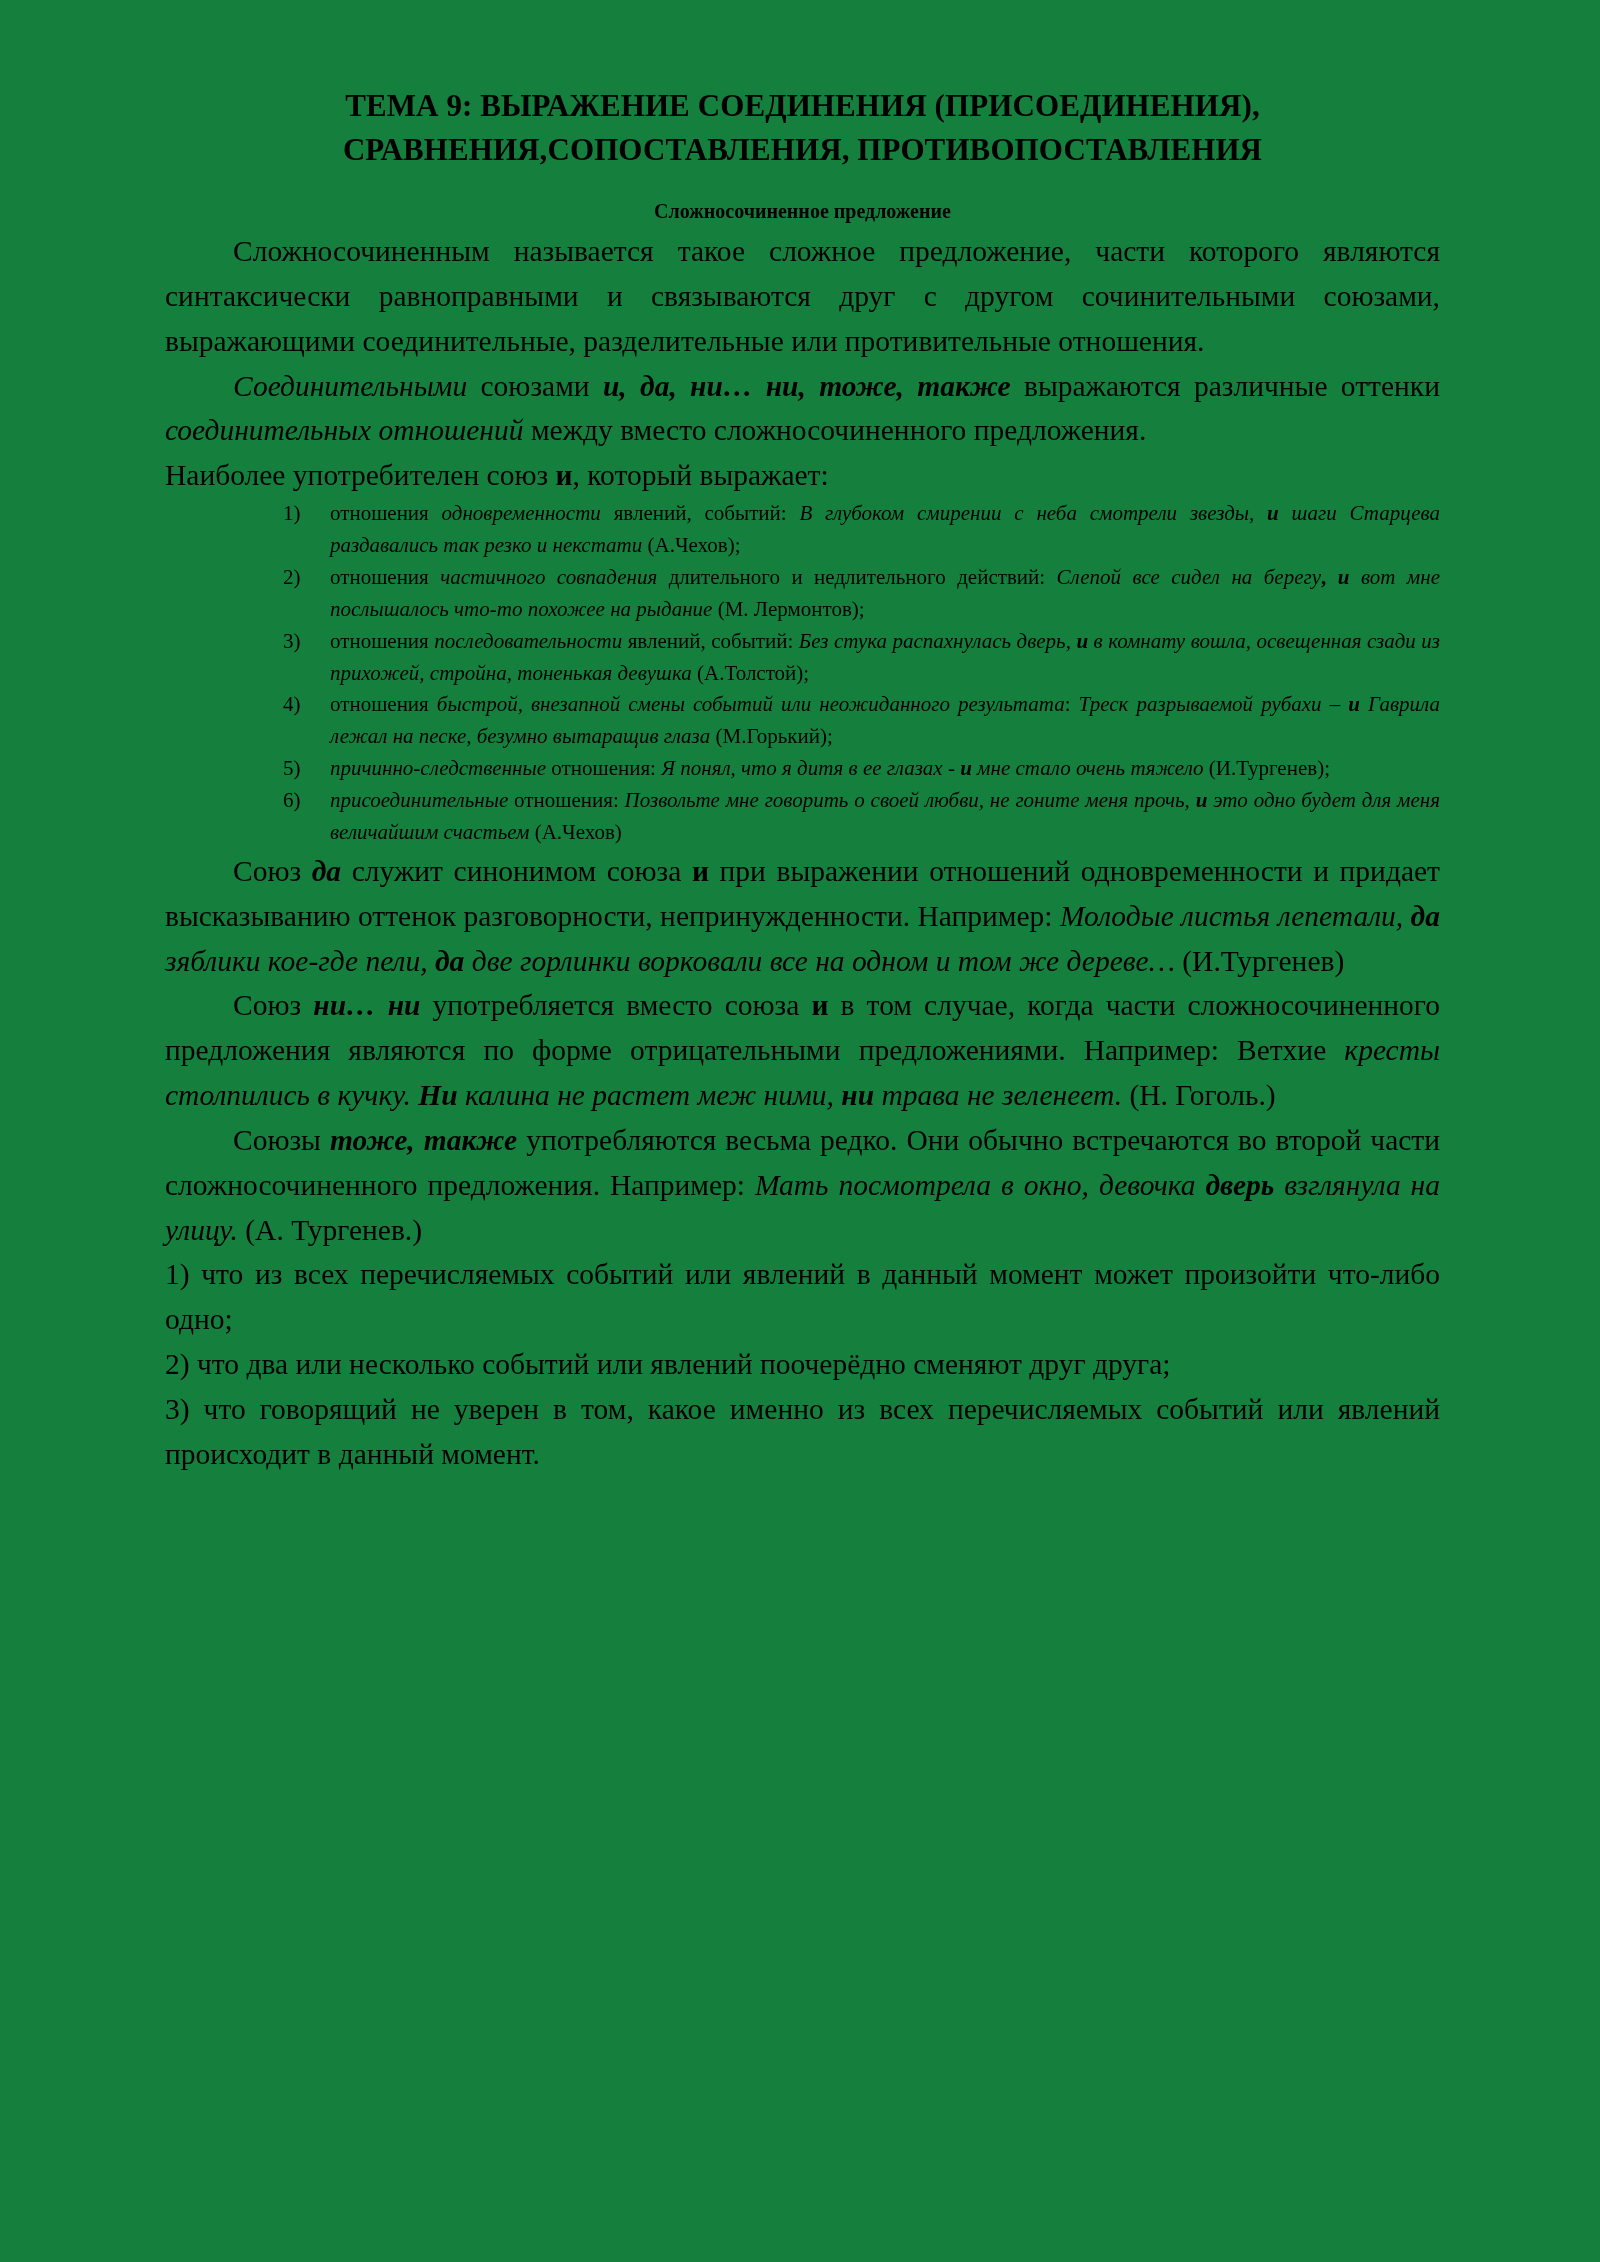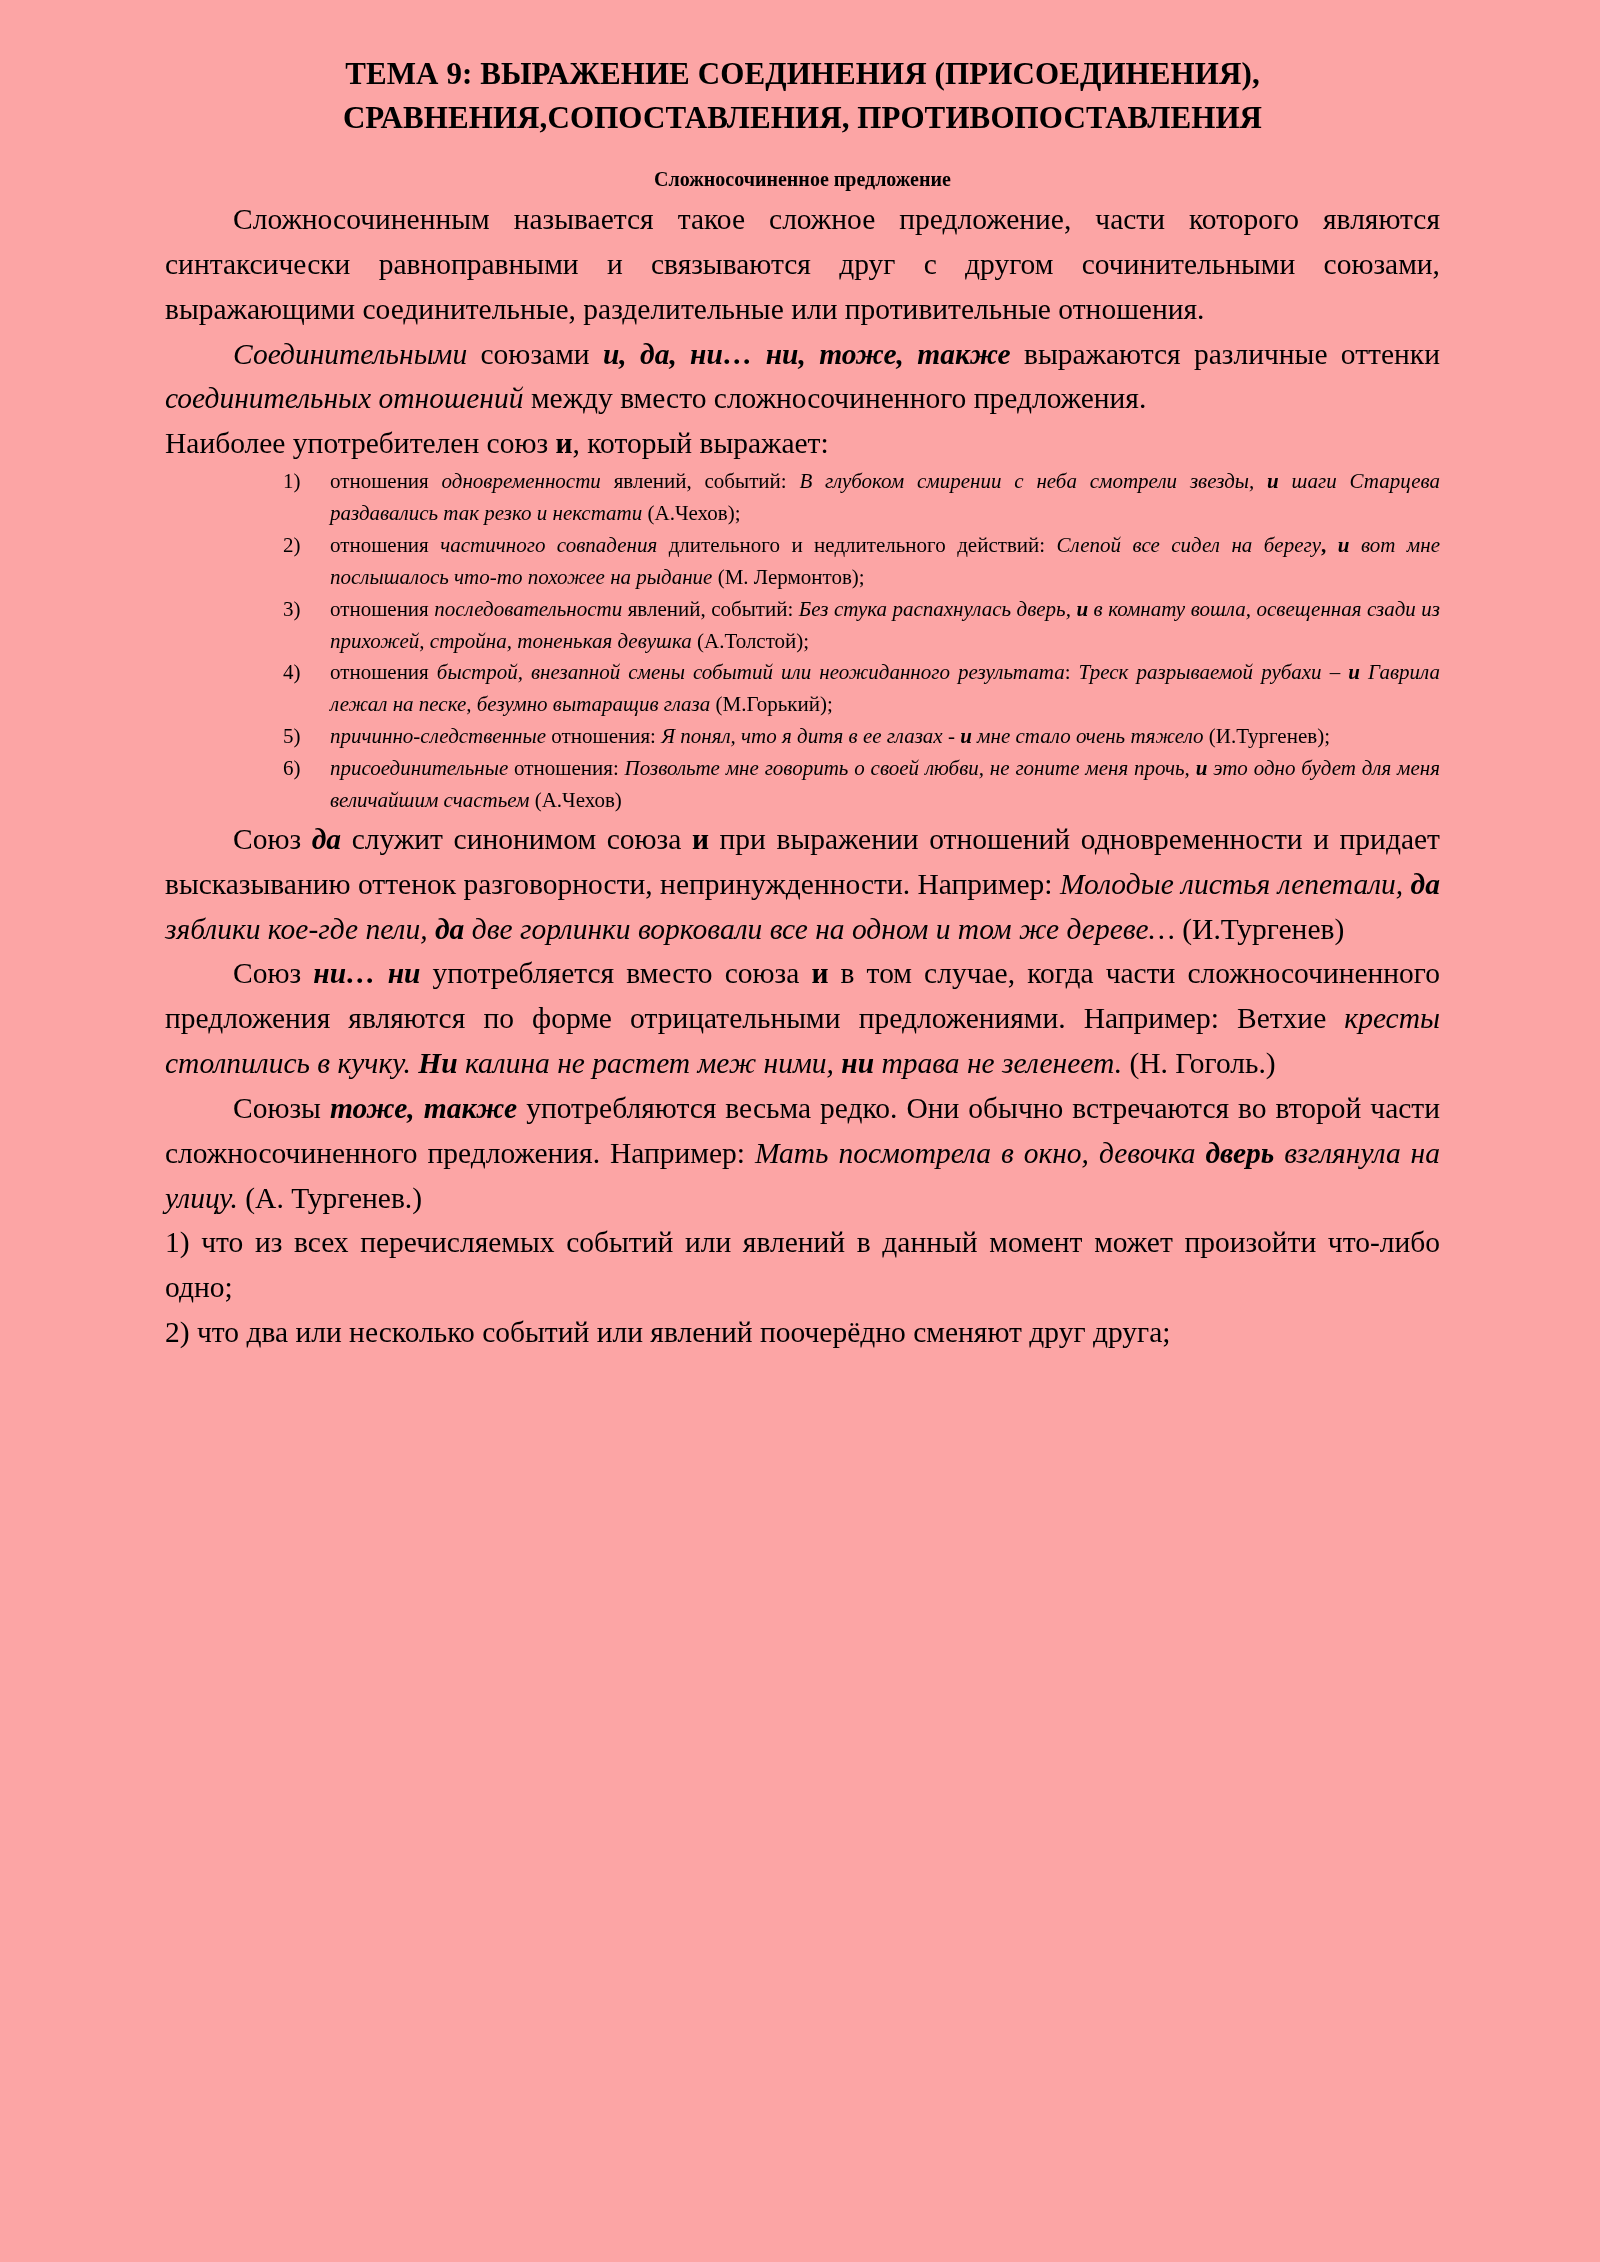--- a/index.html
+++ b/index.html
@@ -11,22 +11,22 @@
     width: 1600px;
     min-height: 2262px;
     font-family: "Liberation Serif", "DejaVu Serif", serif;
     color: #000000;
   }
   .page {
     position: relative;
     width: 1600px;
     min-height: 2262px;
     box-sizing: border-box;
-    padding: 52px 160px 60px 165px;
-    background: #fca5a5;
+    padding: 84px 160px 60px 165px;
+    background: #15803d;
   }
   .doc-title {
     text-align: center;
     font-weight: bold;
     font-size: 31px;
     line-height: 1.42;
     margin: 0 auto 26px auto;
     width: 1180px;
     letter-spacing: 0.1px;
   }
@@ -133,14 +133,15 @@
     <span>Союз </span><span class="bi">ни… ни</span><span> употребляется вместо союза </span><b>и</b><span> в том случае, когда части сложносочиненного предложения являются по форме отрицательными предложениями. Например: Ветхие </span><i> кресты столпились в кучку. </i><span class="bi">Ни</span><i> калина не растет меж ними, </i><span class="bi">ни</span><i> трава не зеленеет.</i><span> (Н. Гоголь.)</span>
   </p>
 
   <p class="body">
     <span>Союзы </span><span class="bi">тоже, также</span><span> употребляются весьма редко. Они обычно встречаются во второй части сложносочиненного предложения. Например: </span><i>Мать посмотрела в окно, девочка </i><span class="bi">дверь</span><i> взглянула на улицу.</i><span> (А. Тургенев.)</span>
   </p>
 
 
   <p class="body noindent">1) что из всех перечисляемых событий или явлений в данный момент может произойти что-либо одно;</p>
   <p class="body noindent">2) что два или несколько событий или явлений поочерёдно сменяют друг друга;</p>
+  <p class="body noindent">3) что говорящий не уверен в том, какое именно из всех перечисляемых событий или явлений происходит в данный момент.</p>
 
 </div>
 
 </body></html>

